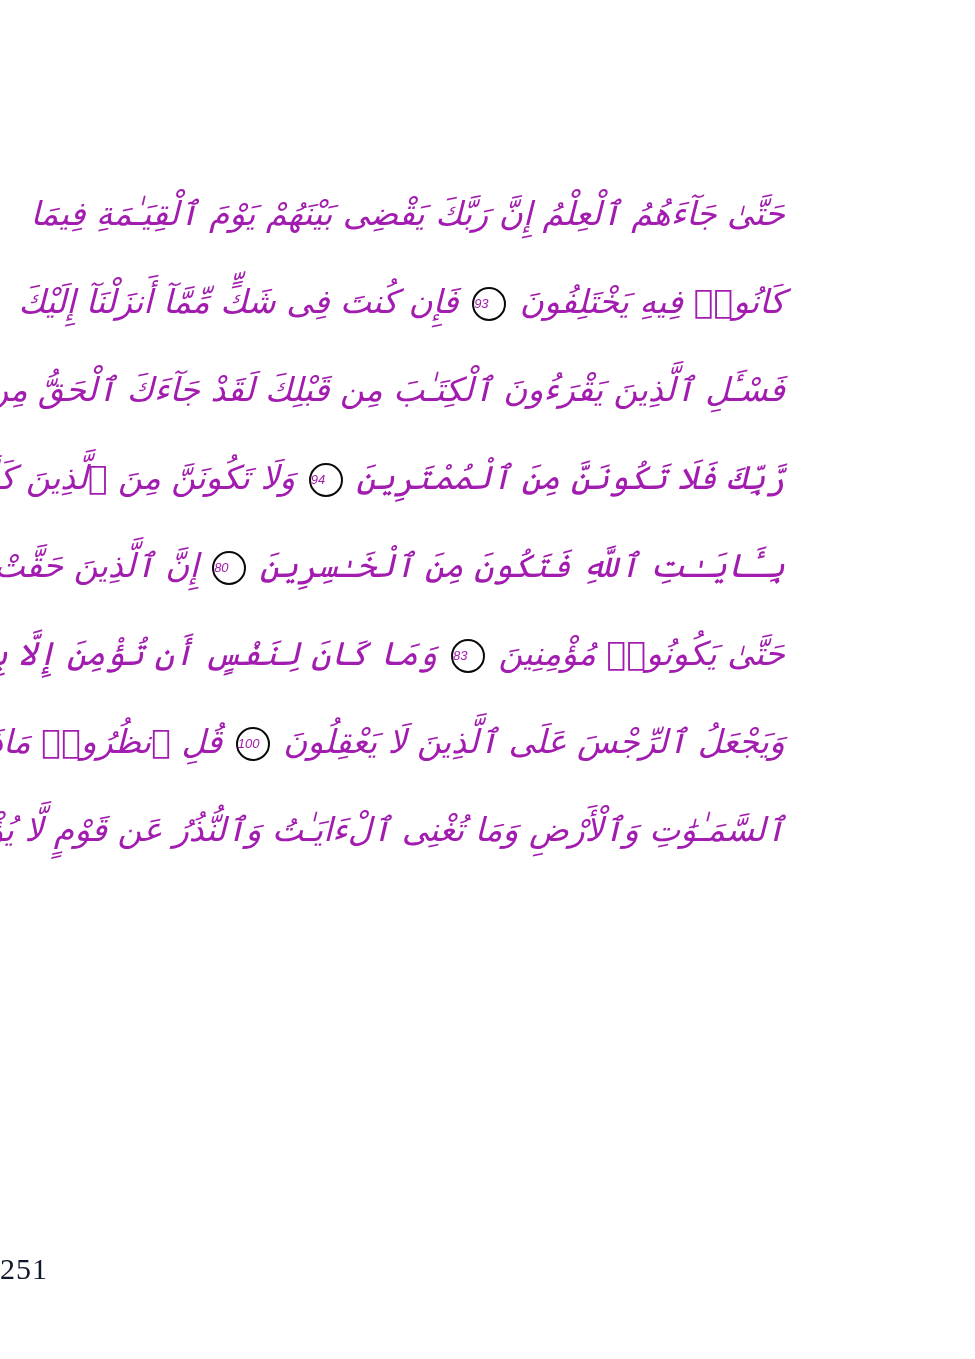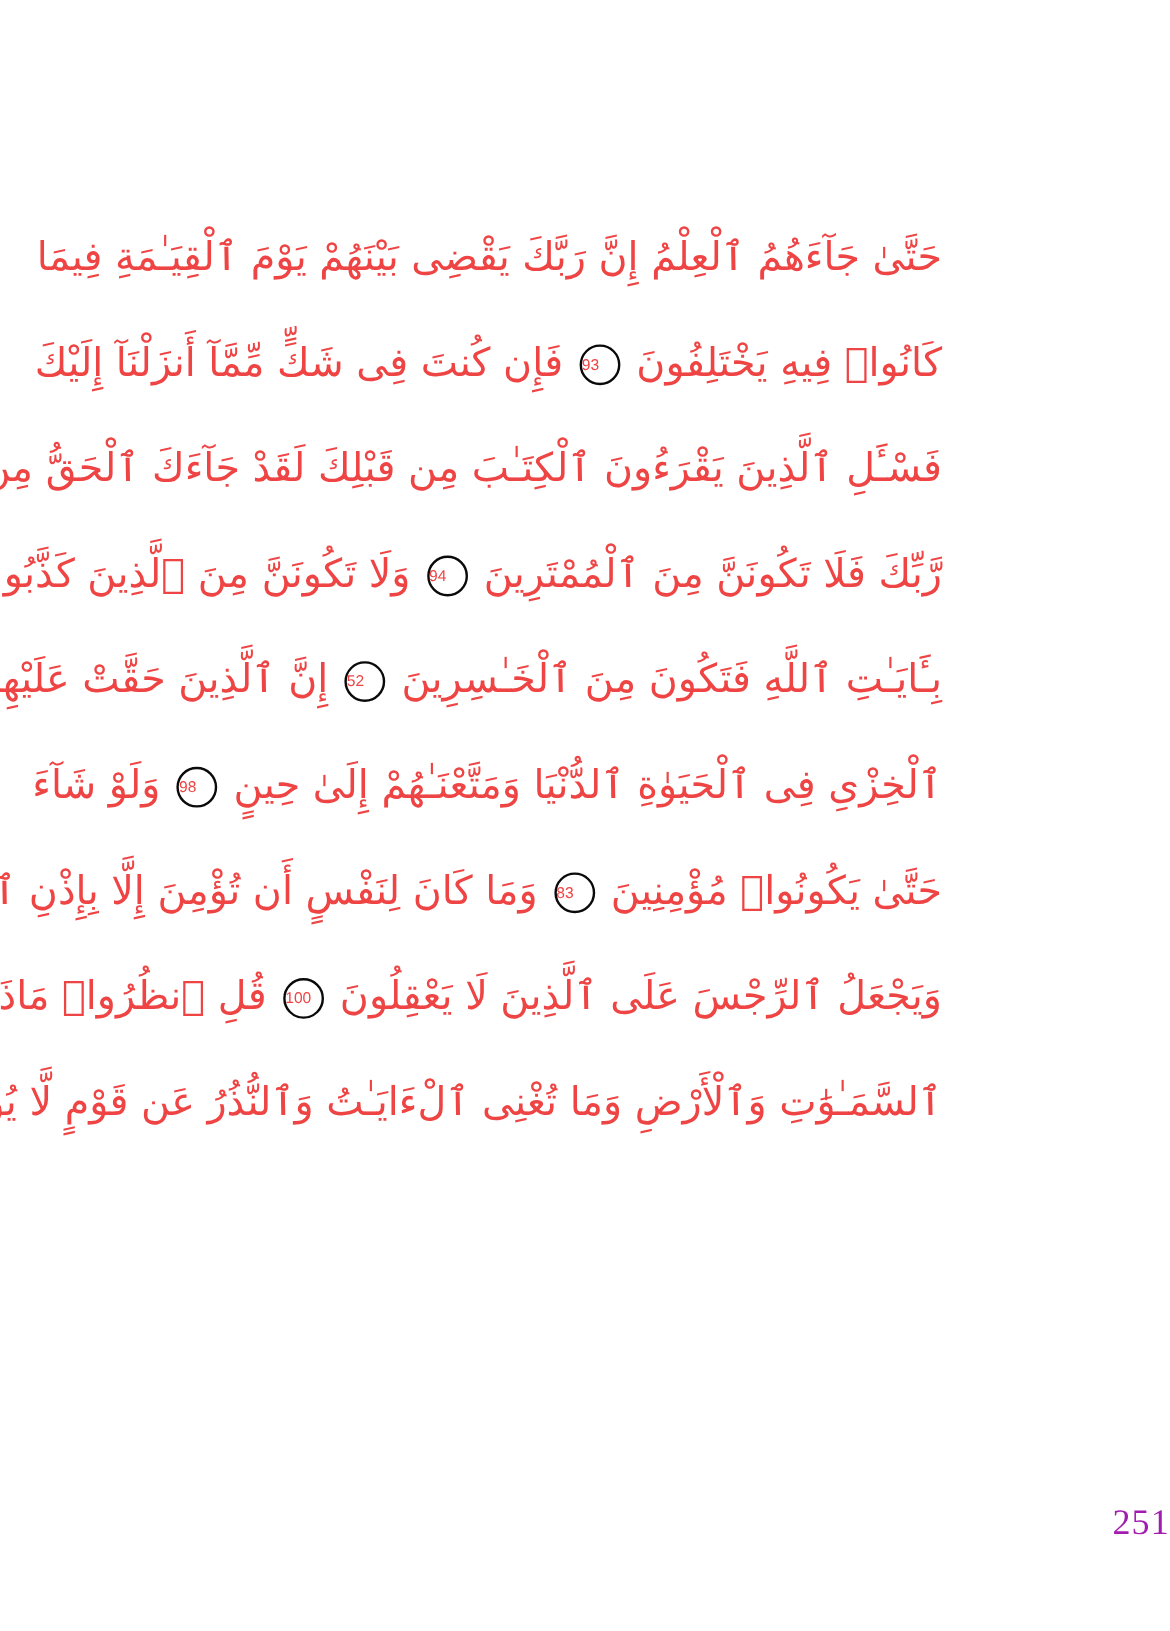--- a/index.html
+++ b/index.html
@@ -29,22 +29,23 @@
   }
   .line {
     display: block;
     width: 100%;
     direction: rtl;
     text-align: justify;
     text-align-last: justify;
     font-size: 33px;
     line-height: 88px;
     white-space: nowrap;
-    color: #ef4444;
+    color: #a21caf;
     font-family: "DejaVu Sans", "Liberation Sans", sans-serif;
+    font-style: italic;
   }
   .line.short {
     text-align-last: right;
   }
   .line span.seg {
     display: inline-block;
   }
   .ayah-mark {
     display: inline-block;
     position: relative;
@@ -58,25 +59,25 @@
     font-family: "Liberation Sans", sans-serif;
     vertical-align: middle;
     margin: 0 3px;
     direction: ltr;
   }
   .page-number {
     position: absolute;
     left: 0;
     right: 0;
     top: 1252px;
-    text-align: right;
+    text-align: left;
     font-size: 30px;
     letter-spacing: 1px;
     font-family: "Liberation Serif", serif;
-    color: #a21caf;
+    color: #0f172a;
   }
 </style>
 </head>
 <body>
 
 <div class="page">
 
   <div class="text-block">
 
     <div class="line">
@@ -94,32 +95,27 @@
     </div>
 
     <div class="line">
       <span class="seg">رَّبِّكَ فَلَا تَكُونَنَّ مِنَ ٱلْمُمْتَرِينَ</span>
       <span class="ayah-mark">94</span>
       <span class="seg">وَلَا تَكُونَنَّ مِنَ ٱلَّذِينَ كَذَّبُوا۟</span>
     </div>
 
     <div class="line">
       <span class="seg">بِـَٔايَـٰتِ ٱللَّهِ فَتَكُونَ مِنَ ٱلْخَـٰسِرِينَ</span>
-      <span class="ayah-mark">52</span>
+      <span class="ayah-mark">80</span>
       <span class="seg">إِنَّ ٱلَّذِينَ حَقَّتْ عَلَيْهِمْ</span>
     </div>
 
 
 
 
-    <div class="line">
-      <span class="seg">ٱلْخِزْىِ فِى ٱلْحَيَوٰةِ ٱلدُّنْيَا وَمَتَّعْنَـٰهُمْ إِلَىٰ حِينٍ</span>
-      <span class="ayah-mark">98</span>
-      <span class="seg">وَلَوْ شَآءَ</span>
-    </div>
 
 
     <div class="line">
       <span class="seg">حَتَّىٰ يَكُونُوا۟ مُؤْمِنِينَ</span>
       <span class="ayah-mark">83</span>
       <span class="seg">وَمَا كَانَ لِنَفْسٍ أَن تُؤْمِنَ إِلَّا بِإِذْنِ ٱللَّهِ</span>
     </div>
 
     <div class="line">
       <span class="seg">وَيَجْعَلُ ٱلرِّجْسَ عَلَى ٱلَّذِينَ لَا يَعْقِلُونَ</span>

